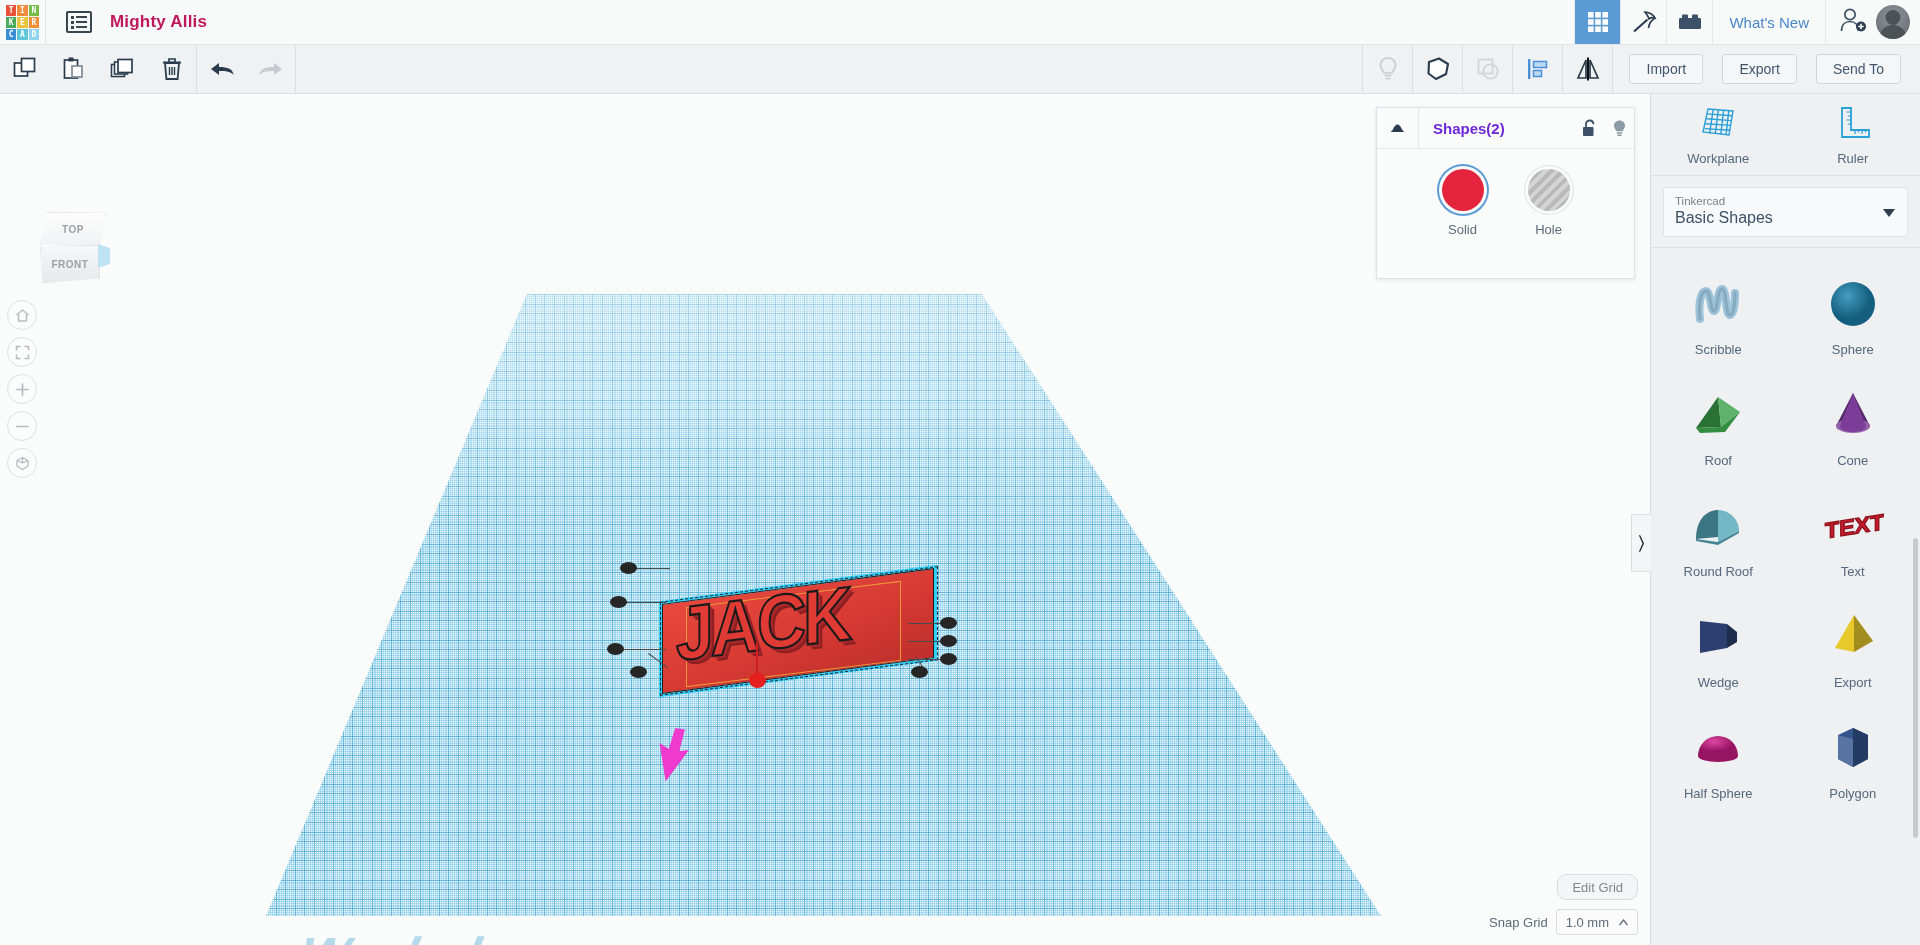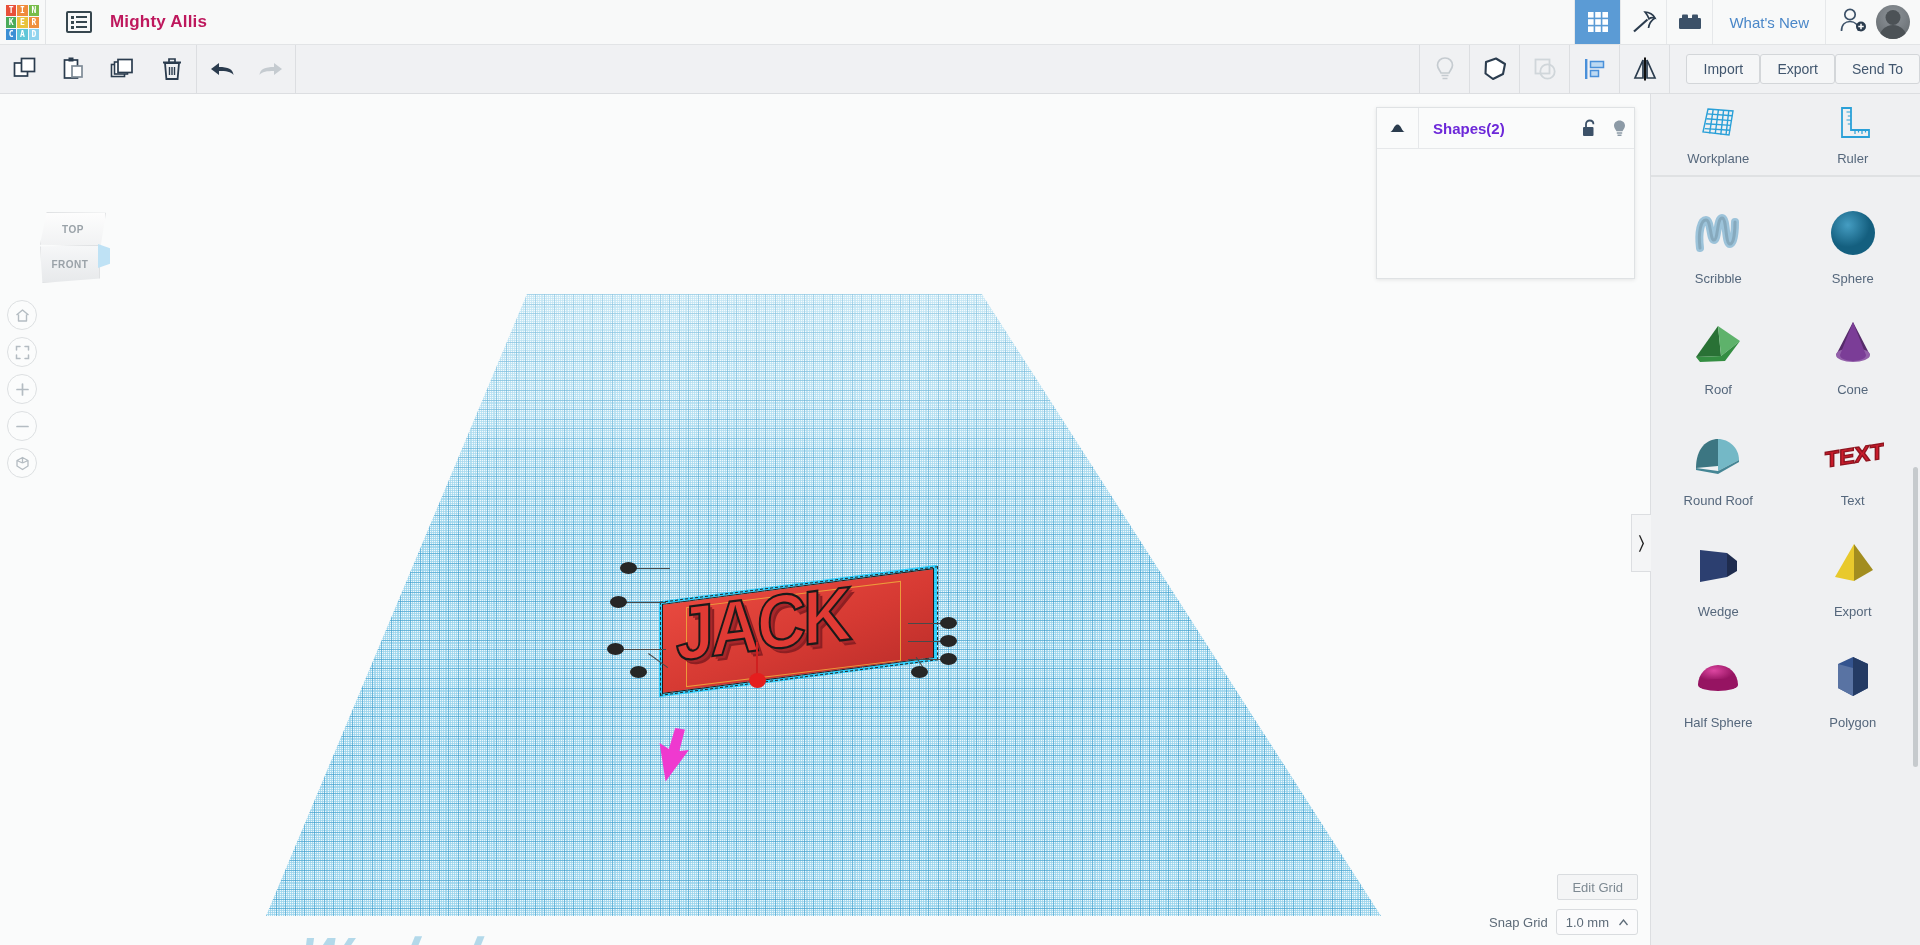--- a/index.html
+++ b/index.html
@@ -75,21 +75,21 @@
     display: flex; align-items: center;
   }
   .tb-group { display: flex; align-items: center; height: 49px; }
   .tb-btn {
     width: 49px; height: 49px; display: flex; align-items: center; justify-content: center;
     cursor: pointer;
   }
   .tb-sep { width: 1px; height: 49px; background: #dcdee1; }
   .toolbar-spacer { flex: 1; }
   .txt-btn {
-    height: 30px; min-width: 74px; padding: 0 16px; margin-right: 0;
+    height: 30px; min-width: 74px; padding: 0 16px; margin-right: 19px;
     background: #f5f6f7; border: 1px solid #d3d6d9; border-radius: 3px;
     display: flex; align-items: center; justify-content: center;
     font-size: 14px; color: #41566e; cursor: pointer;
   }
 
   
   .viewport {
     position: absolute; top: 94px; left: 0; width: 1650px; height: 851px;
     background: #fafbfb; overflow: hidden;
   }
@@ -176,21 +176,21 @@
   .handle-stem { position: absolute; height: 1.3px; background: #4a4a4a; }
   .rot-stem { position: absolute; width: 1.6px; background: #cf2020; }
   .rot-handle { position: absolute; width: 17px; height: 15px; background: #e51e1e; border-radius: 50%; }
   .cursor-arrow { position: absolute; left: 650px; top: 630px; width: 56px; height: 58px; }
 
   
   .grid-ctrls { position: absolute; right: 12px; bottom: 10px; text-align: right; }
   .edit-grid-btn {
     display: inline-flex; align-items: center; justify-content: center;
     height: 26px; padding: 0 14px; margin-bottom: 9px;
-    background: #f4f5f6; border: 1px solid #d9dcdf; border-radius: 2px;
+    background: #f4f5f6; border: 1px solid #d9dcdf; border-radius: 9px;
     font-size: 13px; color: #7d8992; cursor: pointer;
   }
   .snap-row { display: flex; align-items: center; justify-content: flex-end; gap: 8px; }
   .snap-label { font-size: 13px; color: #5d6b78; }
   .snap-select {
     display: flex; align-items: center; gap: 10px;
     height: 26px; padding: 0 9px;
     background: #fbfbfc; border: 1px solid #d9dcdf; border-radius: 3px;
     font-size: 13px; color: #5d6b78; cursor: pointer;
   }
@@ -540,20 +540,30 @@
           <rect x="2" y="8" width="10.5" height="9" rx="1" fill="#3c5168"></rect>
         </svg>
       </div>
       <div class="sp-ico">
         <svg width="17" height="19" viewBox="0 0 17 19">
           <path d="M8.5 1.5 C5.2 1.5 3 3.9 3 6.7 C3 9 4.8 10.5 5.5 12.3 h6 C12.2 10.5 14 9 14 6.7 C14 3.9 11.8 1.5 8.5 1.5 Z" fill="#8c9aa6"></path>
           <path d="M5.8 14 h5.4 M6.5 16.3 h4" stroke="#8c9aa6" stroke-width="1.5"></path>
         </svg>
       </div>
     </div>
+    <div class="sp-body" id="spBody">
+        <div class="sp-opt">
+          <div class="sp-circle solid"></div>
+          <div class="sp-lbl">Solid</div>
+        </div>
+        <div class="sp-opt">
+          <div class="sp-circle hole"></div>
+          <div class="sp-lbl">Hole</div>
+        </div>
+      </div>
   </div>
 
   <div class="sidebar">
 
     <div class="panel-chevron">〉</div>
 
     <div class="sb-top">
       <div class="sb-tool">
         <svg width="38" height="36" viewBox="0 0 38 36">
           <g stroke="#2aa0d8" stroke-width="1.4" fill="none">
@@ -569,20 +579,27 @@
           <path d="M8 3 H17 V25 H35 V32 H8 Z" fill="none" stroke="#2aa0d8" stroke-width="1.8"></path>
           <g stroke="#2aa0d8" stroke-width="1.2">
             <path d="M17 7 H12.5 M17 11 H13.8 M17 15 H12.5 M17 19 H13.8"></path>
             <path d="M21 25 V29 M24.5 25 V27.5 M28 25 V29 M31.5 25 V27.5"></path>
           </g>
         </svg>
         <div class="sb-tool-lbl">Ruler</div>
       </div>
     </div>
 
+    <div class="sb-dd-wrap">
+      <div class="sb-dd">
+        <div class="sb-dd-sub">Tinkercad</div>
+        <div class="sb-dd-main">Basic Shapes</div>
+        <div class="sb-dd-caret"></div>
+      </div>
+    </div>
 
     <div class="shape-grid" id="shapeGrid">
       <div class="sb-scroll"></div>
     <div class="shape-cell">
           <div class="shape-art">
             <svg width="62" height="56" viewBox="0 0 62 56">
               <path d="M13 44 C11 28 14 16 19 16 C24 16 23 36 27 36 C31 36 30 14 35 14 C40 14 38 40 43 40 C47 40 48 26 48 18" fill="none" stroke="#9cc3da" stroke-width="8" stroke-linecap="round"></path>
               <path d="M13 44 C11 28 14 16 19 16 C24 16 23 36 27 36 C31 36 30 14 35 14 C40 14 38 40 43 40 C47 40 48 26 48 18" fill="none" stroke="#6d8999" stroke-width="3" stroke-linecap="round" opacity=".45"></path>
             </svg>
           </div>

